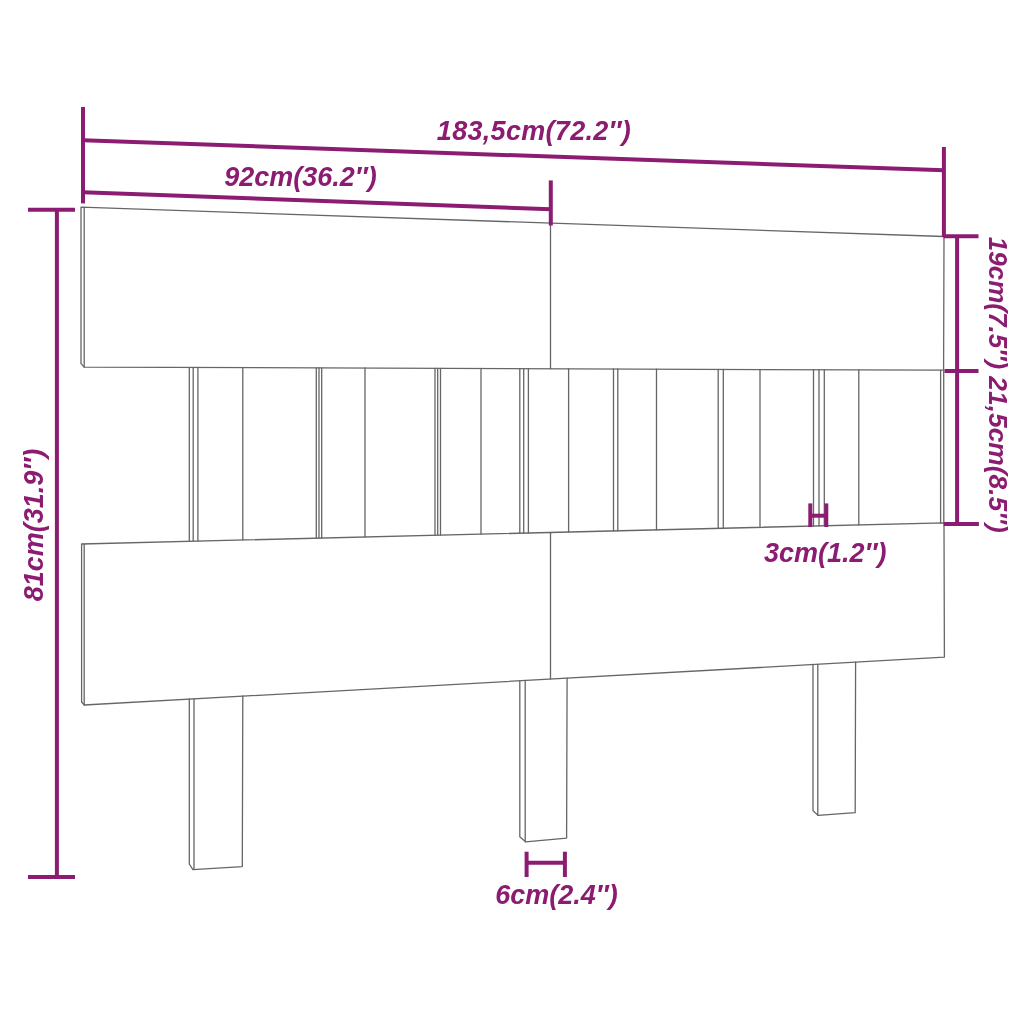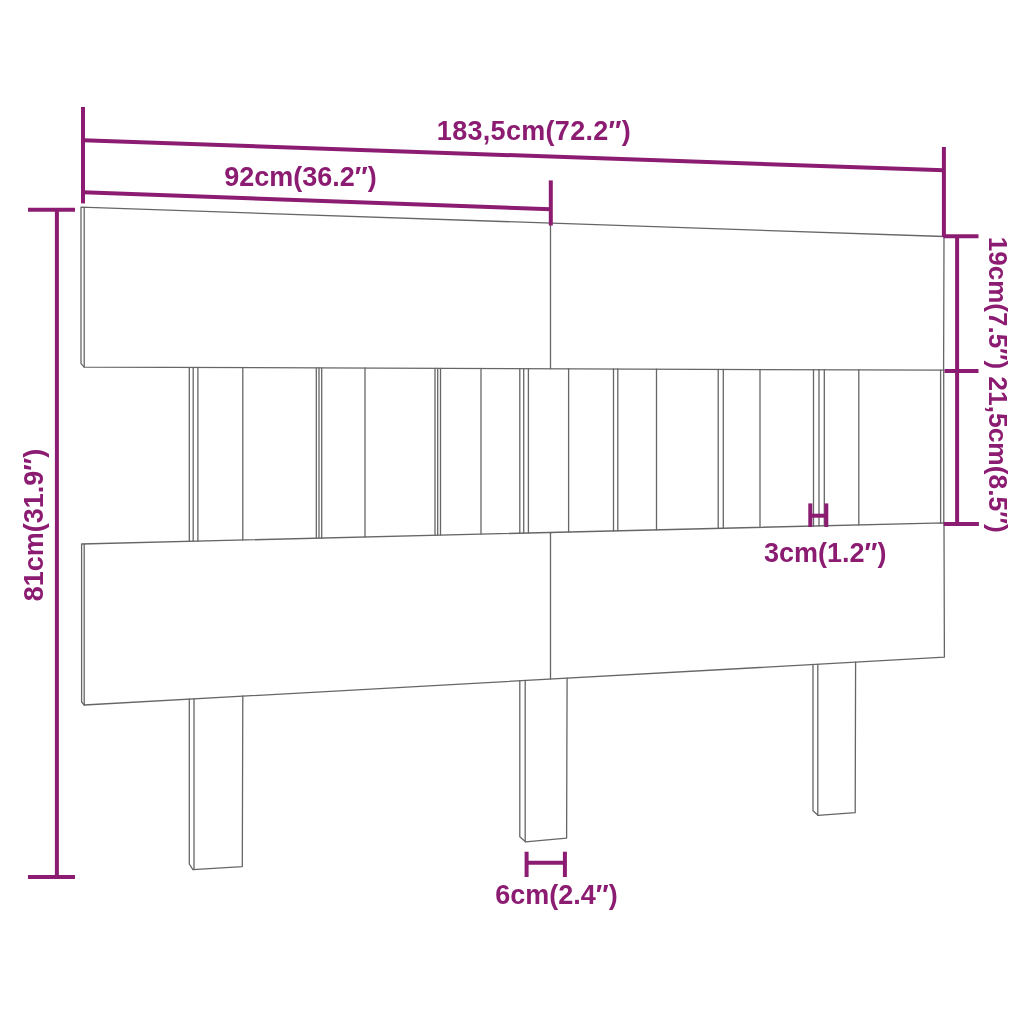--- a/index.html
+++ b/index.html
@@ -1,16 +1,16 @@
 <!DOCTYPE html>
 <html><head>
 <meta charset="utf-8">
 <style>
   html,body{margin:0;padding:0;background:#ffffff;}
-  #page{width:1024px;height:1024px;position:relative;background:#ffffff;overflow:hidden;}
+  #page{width:1024px;height:1024px;position:relative;background:#ffffff;overflow:hidden;font-style:italic;}
   svg{position:absolute;top:0;left:0;}
   text{font-family:"Liberation Sans",sans-serif;font-weight:bold;fill:#8B1C71;}
 </style>
 </head>
 <body>
 <div id="page">
 <svg width="1024" height="1024" viewBox="0 0 1024 1024">
   <g fill="none" stroke="#666666" stroke-width="1.3" stroke-linejoin="round" stroke-linecap="round">
 
     <g>

